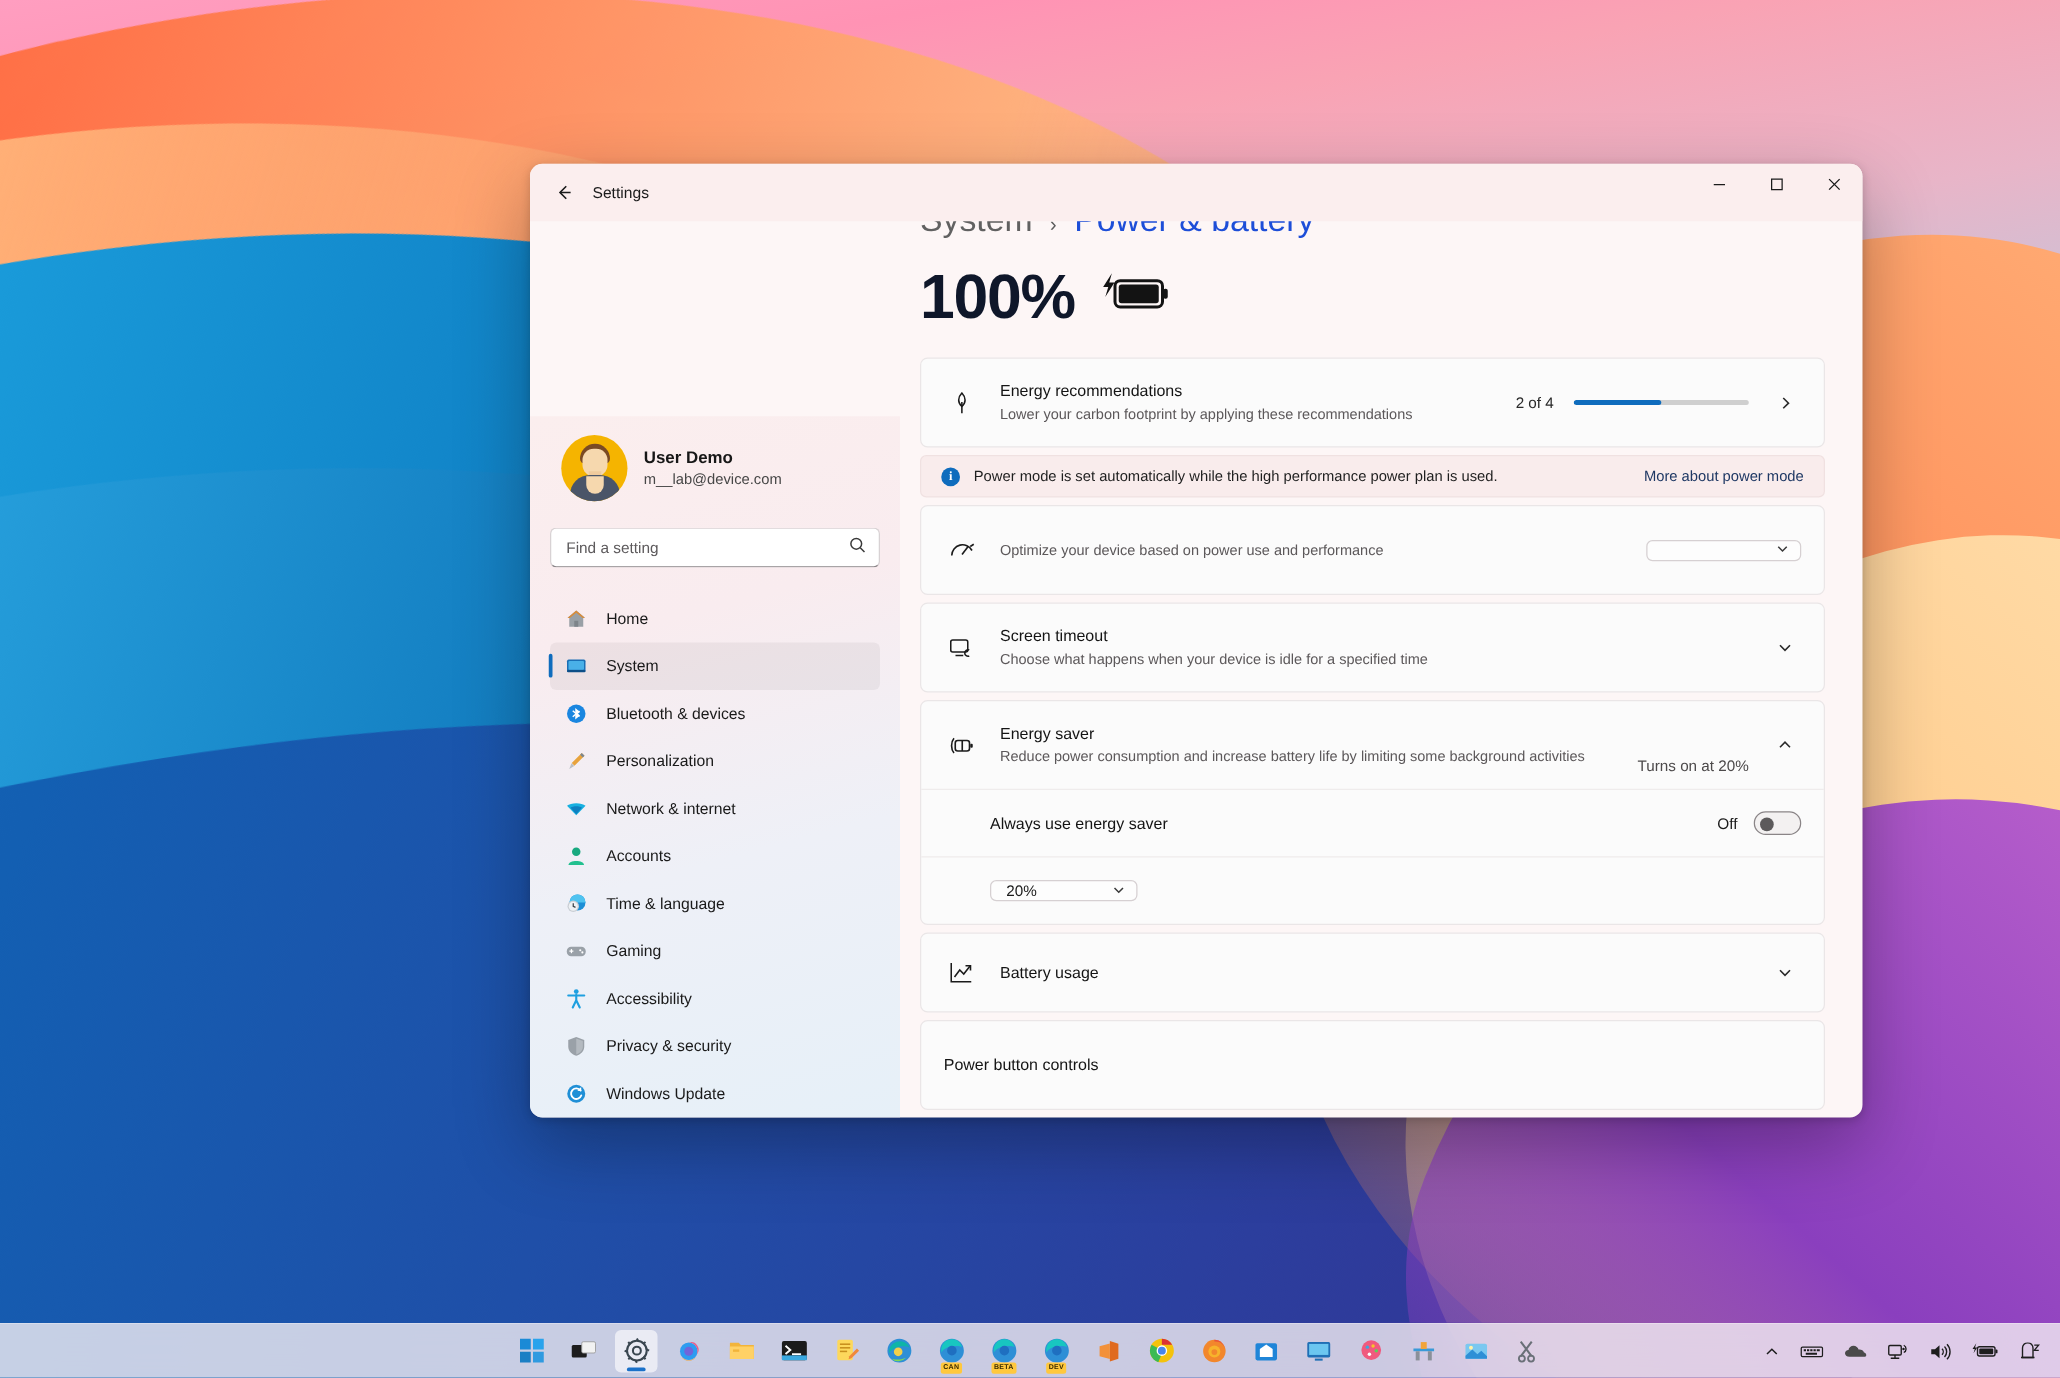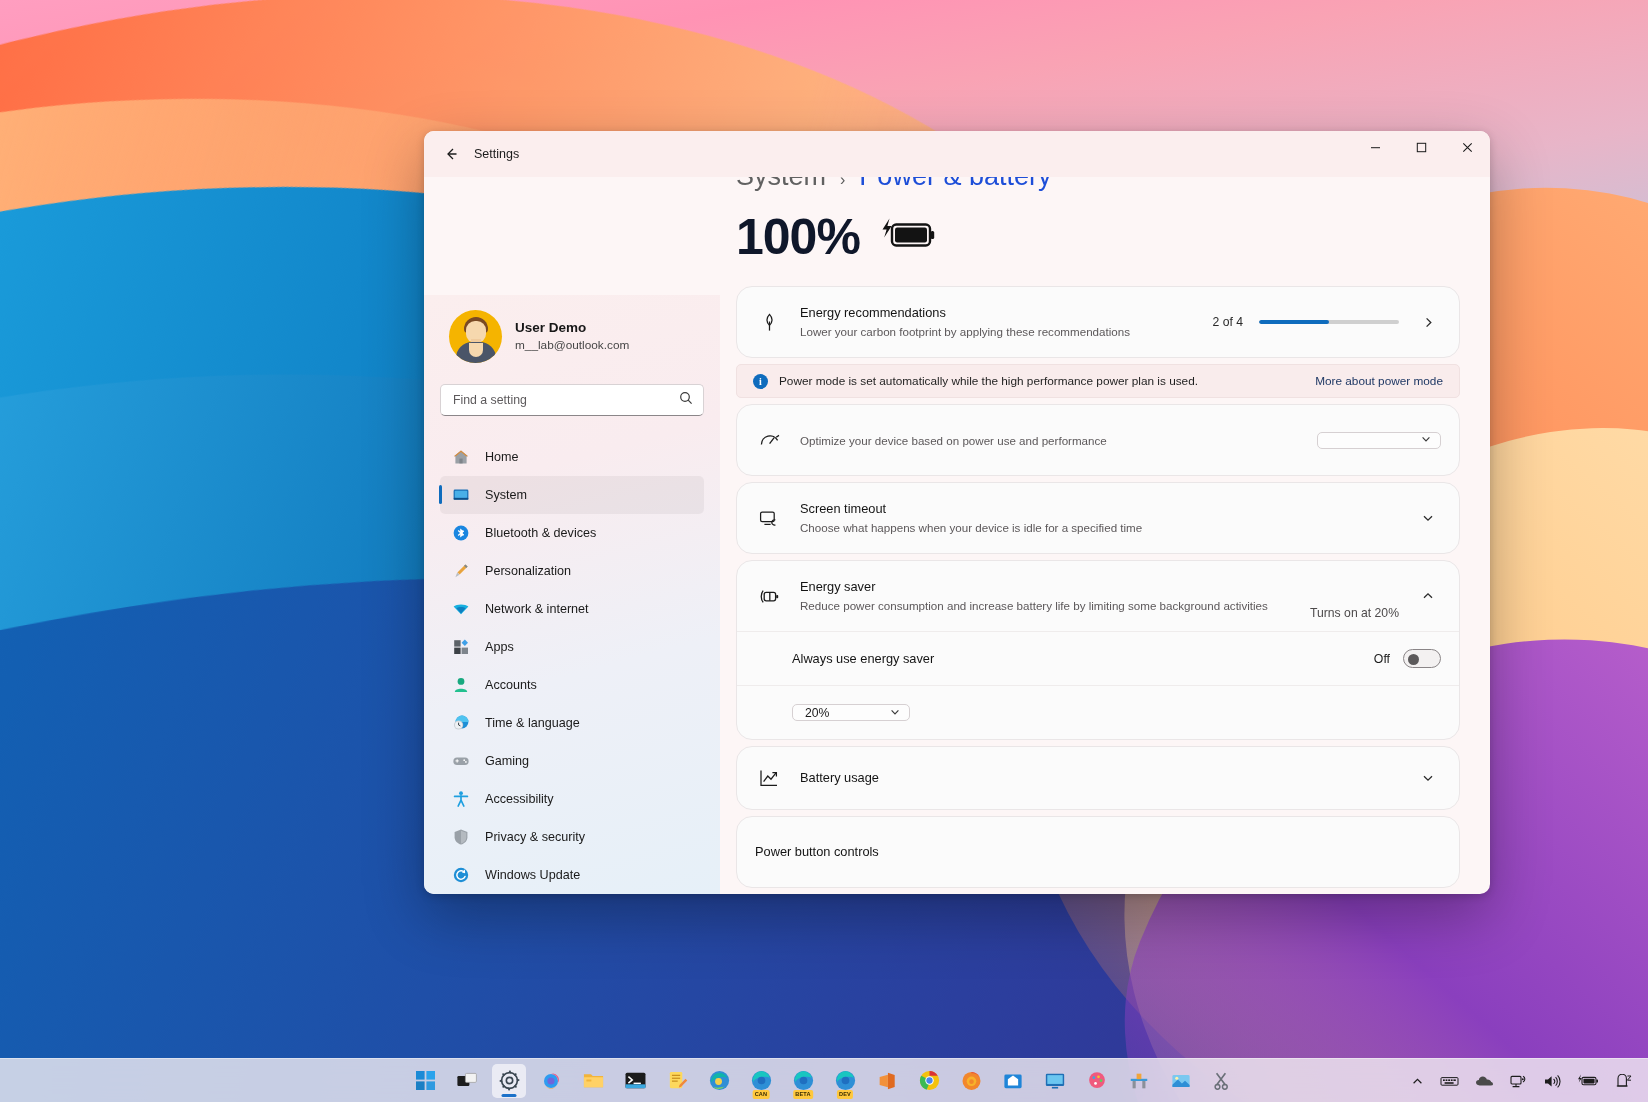--- a/index.html
+++ b/index.html
@@ -154,21 +154,21 @@
   .breadcrumb { display: flex; align-items: baseline; gap: 14px; padding-top: 44px; }
   .bc-sys { font-size: 27px; color: #616161; }
   .bc-sep { font-size: 16px; color: #5c5c5c; }
   .bc-cur { font-size: 27px; color: #1d4ed8; }
   .pct-row { display: flex; align-items: center; gap: 18px; margin: 20px 0 24px 0; }
   .pct { font-size: 50px; font-weight: bold; color: #0f172a; letter-spacing: -1px; line-height: 1; }
 
   .card {
     background: #fbfbfb;
     border: 1px solid #eae6e7;
-    border-radius: 16px;
+    border-radius: 6px;
     margin-bottom: 6px;
   }
   .row {
     display: flex; align-items: center;
     padding: 0 18px 0 18px;
     min-height: 70px;
   }
   .row-ico { width: 28px; flex: 0 0 28px; display:flex; align-items:center; justify-content:center; color:#1b1b1b; margin-right: 17px; }
   .row-txt { flex: 1; min-width: 0; }
   .row-title { font-size: 12.8px; color: #141414; line-height: 1.45; }
@@ -311,21 +311,21 @@
       <div class="account">
         <div class="avatar">
           <div class="av-hair"></div>
             <div class="av-head"></div>
           <div class="av-neck"></div>
             <div class="av-body"></div>
             <div class="av-collar"></div>
         </div>
         <div>
           <div class="acct-name">User Demo</div>
-          <div class="acct-mail">m__lab@outlook.com</div>
+          <div class="acct-mail">m__lab@device.com</div>
         </div>
       </div>
 
       <div class="search-box">
         <input type="text" placeholder="Find a setting" style="">
         <span>
           <svg width="14" height="14" viewBox="0 0 14 14" fill="none" stroke="#3a3a3a" stroke-width="1.2">
             <circle cx="6" cy="6" r="4.3"></circle>
               <path d="M9.2 9.2 L12.6 12.6"></path>
           </svg>
@@ -381,31 +381,20 @@
         <div class="nav-item">
           <span class="nav-ico">
             <svg width="18" height="18" viewBox="0 0 18 18">
               <path d="M1.6 6.6 C4.6 3.8 13.4 3.8 16.4 6.6 L9 14.2 Z" fill="#17b0e0"></path>
               <path d="M4.4 8.2 C6.4 6.6 11.6 6.6 13.6 8.2 L9 13.4 Z" fill="#0e7fc0"></path>
             </svg>
           </span>
           <span>Network &amp; internet</span>
         </div>
 
-        <div class="nav-item">
-          <span class="nav-ico">
-            <svg width="18" height="18" viewBox="0 0 18 18">
-              <rect x="2.2" y="2.2" width="6.4" height="6.4" fill="#5c6268"></rect>
-              <rect x="2.2" y="9.6" width="6.4" height="6.4" fill="#3c4146"></rect>
-              <rect x="9.6" y="9.6" width="6.4" height="6.4" fill="#7e858c"></rect>
-              <path d="M12.8 1.6 L16 4.8 L12.8 8 L9.6 4.8 Z" fill="#3fa0e8"></path>
-            </svg>
-          </span>
-          <span>Apps</span>
-        </div>
 
         <div class="nav-item">
           <span class="nav-ico">
             <svg width="18" height="18" viewBox="0 0 18 18">
               <circle cx="9" cy="5.4" r="3.4" fill="#18a97f"></circle>
               <path d="M2.8 16 C2.8 11.8 15.2 11.8 15.2 16 Z" fill="#22c08f"></path>
             </svg>
           </span>
           <span>Accounts</span>
         </div>

